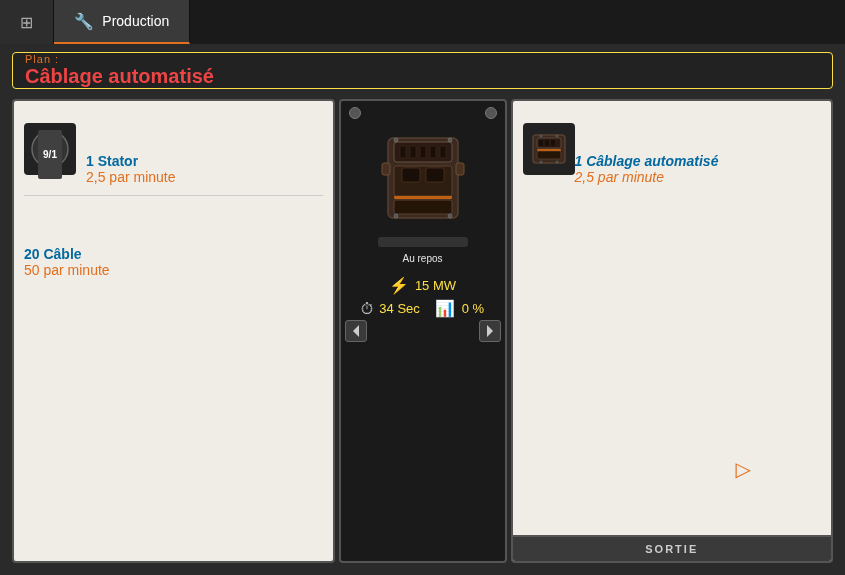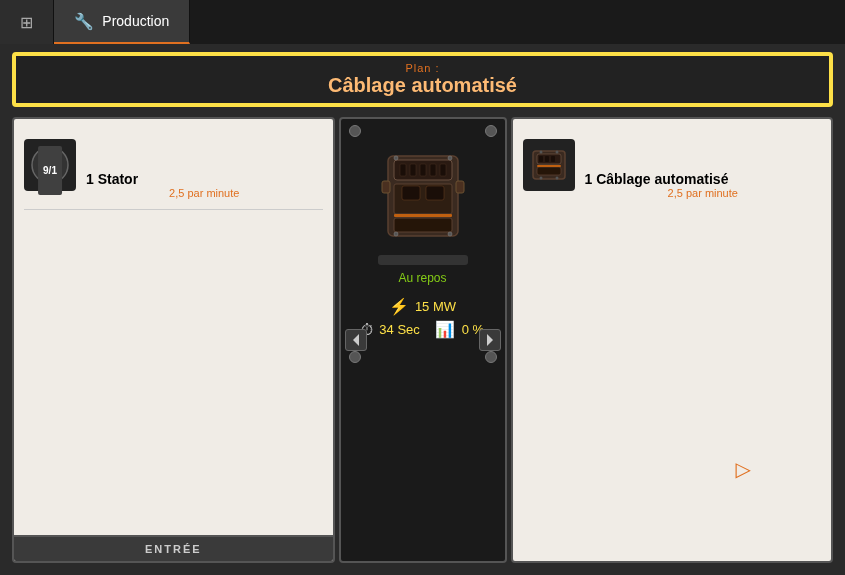--- a/index.html
+++ b/index.html
@@ -41,35 +41,35 @@
     
     .main {
       padding: 8px 12px 12px 12px;
       height: calc(575px - 44px);
       display: flex;
       flex-direction: column;
     }
 
     
     .plan-header {
-      text-align: center;
+      text-align: left;
       background: #222;
-      border: 4px solid #fde047;
+      border: 1px solid #fde047;
       border-radius: 4px;
-      padding: 6px 12px;
+      padding: 0 12px;
       margin-bottom: 10px;
     }
     .plan-label {
       font-size: 11px;
       color: #e07020;
       letter-spacing: 1px;
     }
     .plan-name {
       font-size: 20px;
-      color: #fdba74;
+      color: #ef4444;
       font-weight: 600;
     }
 
     
     .panels-row {
       display: flex;
       flex: 1;
       gap: 0;
       min-height: 0;
     }
@@ -144,27 +144,26 @@
       padding: 19px 5px;
       border-radius: 2px;
       white-space: nowrap;
     }
     .item-info {
       flex: 1;
     }
     .item-name {
       font-size: 14px;
       font-weight: 600;
-      color: #000000;
+      color: #0369a1;
       margin-top: 40px;
     }
     .item-rate {
-      font-size: 11px;
+      font-size: 14px;
       color: #e07020;
-      text-align: center;
     }
 
     
     .machine-panel {
       width: 168px;
       flex-shrink: 0;
       background: #1a1a1a;
       border: 2px solid #555;
       border-radius: 4px;
       display: flex;
@@ -204,22 +203,22 @@
       margin: 4px 0 2px 0;
       overflow: hidden;
     }
     .machine-progress-fill {
       height: 100%;
       background: #888;
       border-radius: 3px;
     }
 
     .machine-status {
-      font-size: 12px;
-      color: #84cc16;
+      font-size: 10px;
+      color: #e5e5e5;
       margin: 4px 0 8px 0;
     }
 
     .machine-arrows {
       position: absolute;
       top: 50%;
       transform: translateY(-50%);
       width: 100%;
       display: flex;
       justify-content: space-between;
@@ -272,21 +271,21 @@
       display: flex;
       justify-content: space-between;
       width: 100%;
       padding: 4px 8px 6px 8px;
     }
 
     
     .output-item-row {
       display: flex;
       align-items: center;
-      gap: 10px;
+      font-style: italic;
     }
     .output-icon {
       width: 52px;
       height: 52px;
       border-radius: 4px;
       background: #222;
       display: flex;
       align-items: center;
       justify-content: center;
     }
@@ -349,24 +348,27 @@
             </div>
             <div class="item-badge">9/1</div>
           </div>
           <div class="item-info">
             <div class="item-name">1 Stator</div>
             <div class="item-rate">2,5 par minute</div>
           </div>
         </div>
 
         <div class="item-row">
-        </div>
-
-      </div>
-      <div class="panel-footer">ENTRÉE</div>
+          <div class="item-info">
+            <div class="item-name">20 Câble</div>
+            <div class="item-rate">50 par minute</div>
+          </div>
+        </div>
+
+      </div>
     </div>
 
     <div class="machine-panel">
       <div class="machine-top-screws">
         <div class="screw"></div>
         <div class="screw"></div>
       </div>
 
       <div class="machine-image-area">
 
@@ -465,16 +467,17 @@
           </div>
           <div class="item-info">
             <div class="item-name">1 Câblage automatisé</div>
             <div class="item-rate">2,5 par minute</div>
           </div>
         </div>
 
         <div class="cursor">▷</div>
 
       </div>
+      <div class="panel-footer">SORTIE</div>
     </div>
 
   </div>
 </div>
 
 </body></html>

